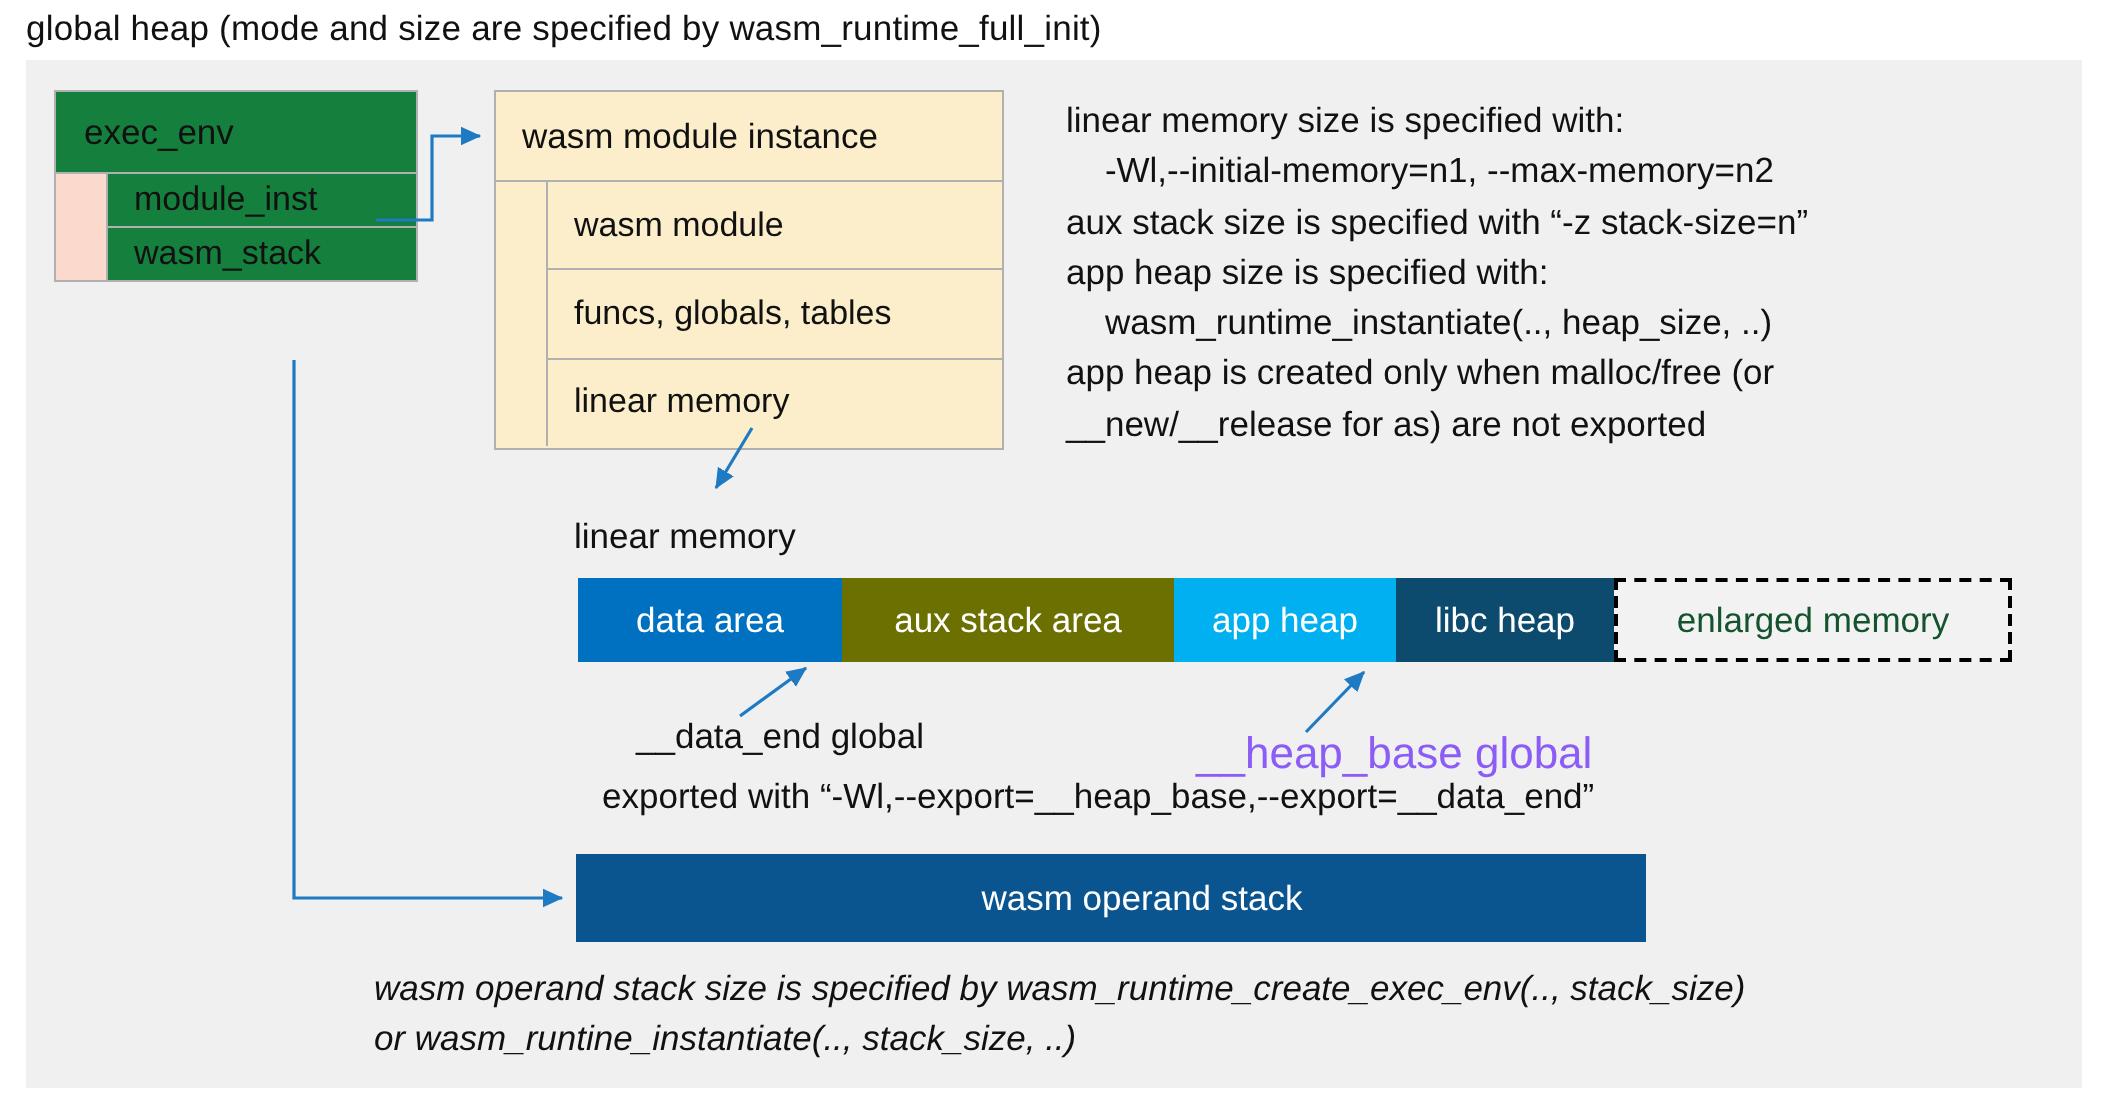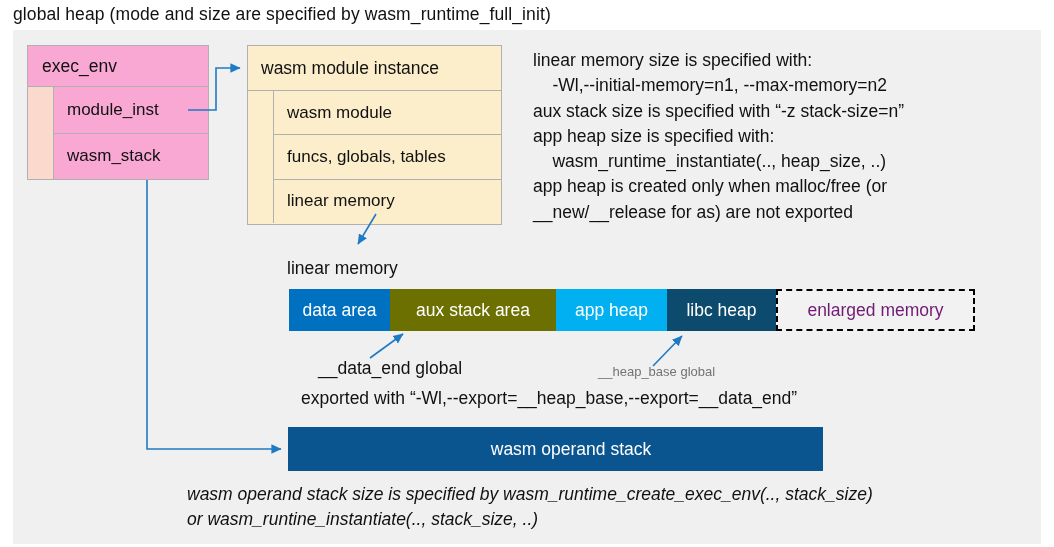--- a/index.html
+++ b/index.html
@@ -76,22 +76,22 @@
     align-items: center;
     padding-left: 13px;
     font-size: 17px;
     color: #111111;
     white-space: nowrap;
   }
   .struct .row:last-child { border-bottom: none; }
 
   
   #exec-env {
-    left: 27px; top: 45px; width: 182px; height: 135px;
-    background: #f9a8d4;
+    left: 27px; top: 45px; width: 182px; height: 96px;
+    background: #15803d;
   }
   #exec-env .hdr { height: 41px; }
   #exec-env .gutter { background: #fbd9cd; }
 
   
   #module-inst {
     left: 247px; top: 45px; width: 255px; height: 180px;
     background: #fceecb;
   }
   #module-inst .hdr { height: 45px; padding-left: 13px; }
@@ -126,21 +126,21 @@
     display: flex;
     align-items: center;
     justify-content: center;
     font-size: 17.5px;
     color: #ffffff;
     box-sizing: border-box;
     white-space: nowrap;
   }
   #linmem-bar .seg.dashed {
     border: 2.5px dashed #000000;
-    color: #701a75;
+    color: #14532d;
     background: #f2f2f2;
   }
 
   
   #operand-stack {
     position: absolute;
     left: 288px; top: 427px;
     width: 504px; height: 44px;
     background: #0a5490;
     display: flex;
@@ -152,21 +152,21 @@
     padding-left: 31px;
   }
 
   
   #ann-data-end {
     position: absolute; left: 318px; top: 358px;
     font-size: 17.5px; color: #111111; white-space: nowrap;
   }
   #ann-heap-base {
     position: absolute; left: 598px; top: 364px;
-    font-size: 13px; color: #737373; white-space: nowrap;
+    font-size: 22px; color: #8b5cf6; white-space: nowrap;
   }
   #ann-exported {
     position: absolute; left: 301px; top: 388px;
     font-size: 17.5px; color: #111111; white-space: nowrap;
   }
   #note-bottom {
     left: 187px; top: 482px; font-style: italic;
   }
 
   svg.wires {
@@ -211,21 +211,21 @@
   <div class="note" id="note-right">linear memory size is specified with:
     -Wl,--initial-memory=n1, --max-memory=n2
 aux stack size is specified with “-z stack-size=n”
 app heap size is specified with:
     wasm_runtime_instantiate(.., heap_size, ..)
 app heap is created only when malloc/free (or
 __new/__release for as) are not exported</div>
 
   <div id="linmem-label">linear memory</div>
   <div id="linmem-bar">
-      <div class="seg" style="width: 101px; background: rgb(0, 112, 192);">data area</div>
+      <div class="seg" style="width: 132px; background: rgb(0, 112, 192);">data area</div>
       <div class="seg" style="width: 166px; background: rgb(107, 112, 0);">aux stack area</div>
       <div class="seg" style="width: 111px; background: rgb(0, 176, 240);">app heap</div>
       <div class="seg" style="width: 109px; background: #0c4a6e;">libc heap</div>
       <div class="seg dashed" style="width: 199px;">enlarged memory</div>
     </div>
 
   <div id="ann-data-end">__data_end global</div>
   <div id="ann-heap-base">__heap_base global</div>
   <div id="ann-exported">exported with “-Wl,--export=__heap_base,--export=__data_end”</div>
 

